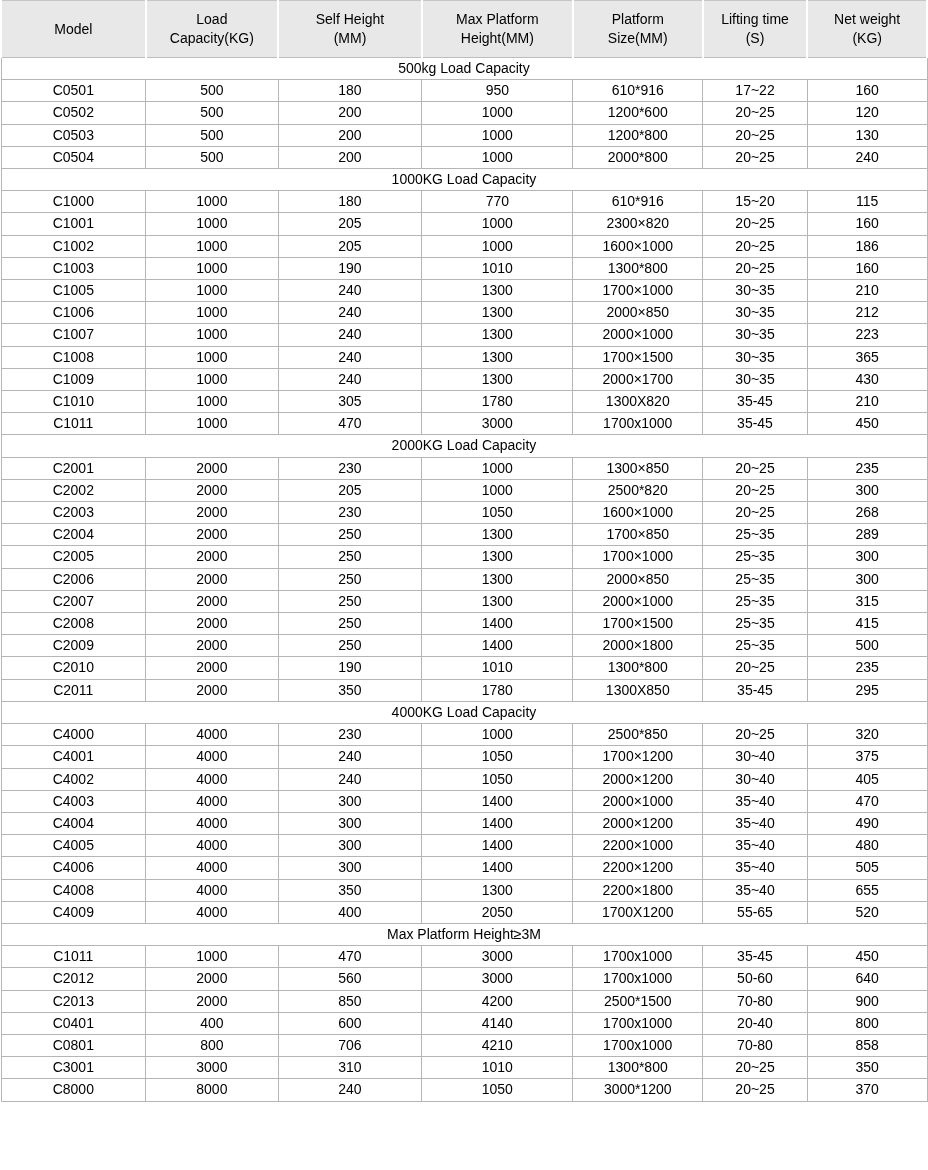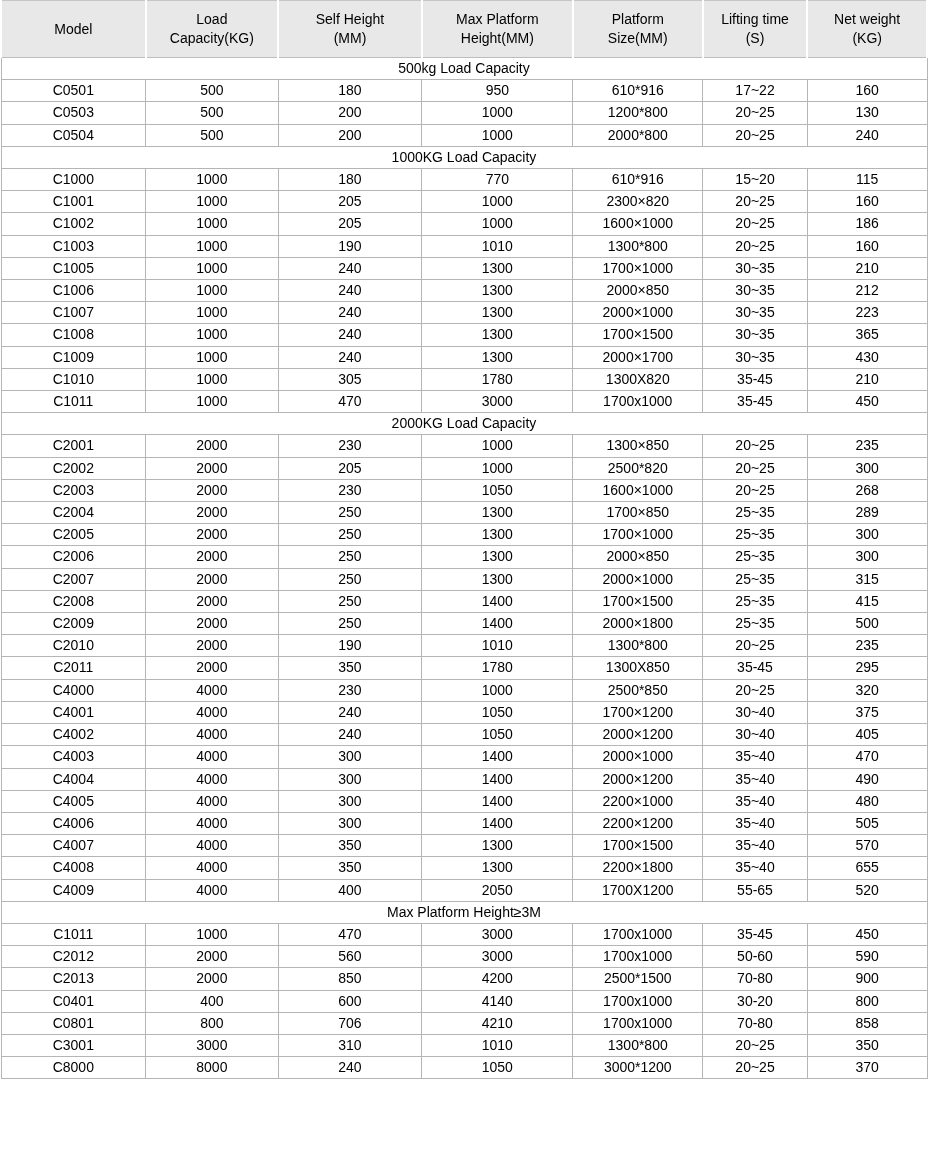--- a/index.html
+++ b/index.html
@@ -93,20 +93,29 @@
         <tr>
           <td>C0501</td>
           <td>500</td>
           <td>180</td>
           <td>950</td>
           <td>610*916</td>
           <td>17~22</td>
           <td>160</td>
         </tr>
         <tr>
+          <td>C0502</td>
+          <td>500</td>
+          <td>200</td>
+          <td>1000</td>
+          <td>1200*600</td>
+          <td>20~25</td>
+          <td>120</td>
+        </tr>
+        <tr>
           <td>C0503</td>
           <td>500</td>
           <td>200</td>
           <td>1000</td>
           <td>1200*800</td>
           <td>20~25</td>
           <td>130</td>
         </tr>
         <tr>
           <td>C0504</td>
@@ -314,20 +323,23 @@
         </tr>
         <tr>
           <td>C2011</td>
           <td>2000</td>
           <td>350</td>
           <td>1780</td>
           <td>1300X850</td>
           <td>35-45</td>
           <td>295</td>
         </tr>
+        <tr class="section-row">
+          <td colspan="7">4000KG Load Capacity</td>
+        </tr>
         <tr>
           <td>C4000</td>
           <td>4000</td>
           <td>230</td>
           <td>1000</td>
           <td>2500*850</td>
           <td>20~25</td>
           <td>320</td>
         </tr>
         <tr>
@@ -376,29 +388,20 @@
           <td>480</td>
         </tr>
         <tr>
           <td>C4006</td>
           <td>4000</td>
           <td>300</td>
           <td>1400</td>
           <td>2200×1200</td>
           <td>35~40</td>
           <td>505</td>
-        </tr>
-        <tr>
-          <td>C4007</td>
-          <td>4000</td>
-          <td>350</td>
-          <td>1300</td>
-          <td>1700×1500</td>
-          <td>35~40</td>
-          <td>570</td>
         </tr>
         <tr>
           <td>C4008</td>
           <td>4000</td>
           <td>350</td>
           <td>1300</td>
           <td>2200×1800</td>
           <td>35~40</td>
           <td>655</td>
         </tr>
@@ -423,38 +426,38 @@
           <td>35-45</td>
           <td>450</td>
         </tr>
         <tr>
           <td>C2012</td>
           <td>2000</td>
           <td>560</td>
           <td>3000</td>
           <td>1700x1000</td>
           <td>50-60</td>
-          <td>590</td>
+          <td>640</td>
         </tr>
         <tr>
           <td>C2013</td>
           <td>2000</td>
           <td>850</td>
           <td>4200</td>
           <td>2500*1500</td>
           <td>70-80</td>
           <td>900</td>
         </tr>
         <tr>
           <td>C0401</td>
           <td>400</td>
           <td>600</td>
           <td>4140</td>
           <td>1700x1000</td>
-          <td>30-20</td>
+          <td>20-40</td>
           <td>800</td>
         </tr>
         <tr>
           <td>C0801</td>
           <td>800</td>
           <td>706</td>
           <td>4210</td>
           <td>1700x1000</td>
           <td>70-80</td>
           <td>858</td>

